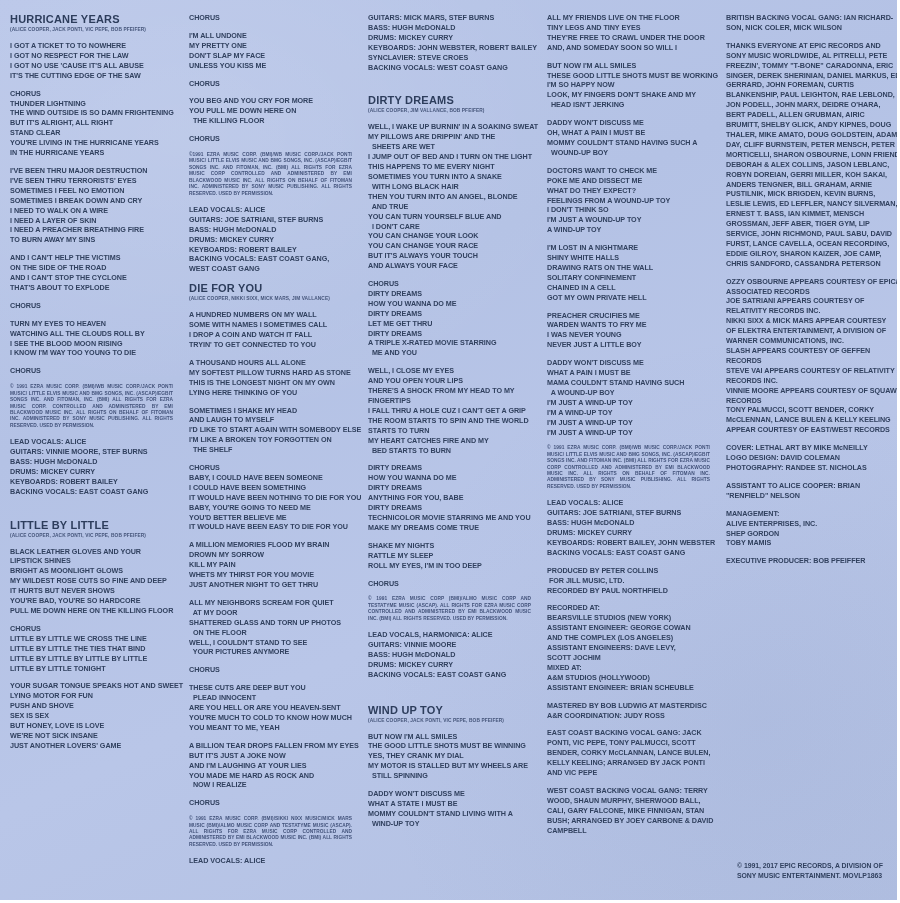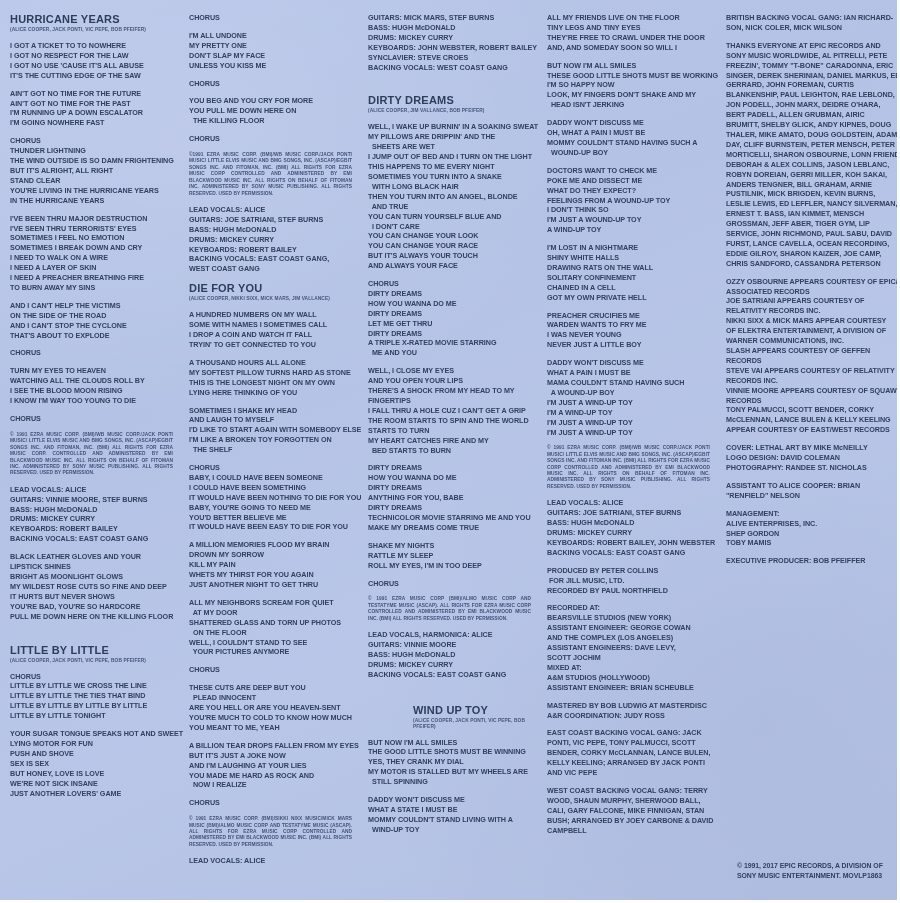--- a/index.html
+++ b/index.html
@@ -52,26 +52,20 @@
           <div class="title">HURRICANE YEARS</div>
           <div class="writers">(ALICE COOPER, JACK PONTI, VIC PEPE, BOB PFEIFER)</div>
         </div>
         <div class="block stanza">
           <div class="line">I GOT A TICKET TO TO NOWHERE</div>
           <div class="line">I GOT NO RESPECT FOR THE LAW</div>
           <div class="line">I GOT NO USE 'CAUSE IT'S ALL ABUSE</div>
           <div class="line">IT'S THE CUTTING EDGE OF THE SAW</div>
         </div>
         <div class="block stanza">
-          <div class="line">AIN'T GOT NO TIME FOR THE FUTURE</div>
-          <div class="line">AIN'T GOT NO TIME FOR THE PAST</div>
-          <div class="line">I'M RUNNING UP A DOWN ESCALATOR</div>
-          <div class="line">I'M GOING NOWHERE FAST</div>
-        </div>
-        <div class="block stanza">
           <div class="line">CHORUS</div>
           <div class="line">THUNDER LIGHTNING</div>
           <div class="line">THE WIND OUTSIDE IS SO DAMN FRIGHTENING</div>
           <div class="line">BUT IT'S ALRIGHT, ALL RIGHT</div>
           <div class="line">STAND CLEAR</div>
           <div class="line">YOU'RE LIVING IN THE HURRICANE YEARS</div>
           <div class="line">IN THE HURRICANE YEARS</div>
         </div>
         <div class="block stanza">
           <div class="line">I'VE BEEN THRU MAJOR DESTRUCTION</div>
@@ -103,33 +97,33 @@
         </div>
         <div class="block fineprint">© 1991 EZRA MUSIC CORP. (BMI)/WB MUSIC CORP./JACK PONTI MUSIC/ LITTLE ELVIS MUSIC AND BMG SONGS, INC. (ASCAP)/EGBIT SONGS INC. AND FITOMAN, INC. (BMI) ALL RIGHTS FOR EZRA MUSIC CORP. CONTROLLED AND ADMINISTERED BY EMI BLACKWOOD MUSIC INC. ALL RIGHTS ON BEHALF OF FITOMAN INC. ADMINISTERED BY SONY MUSIC PUBLISHING. ALL RIGHTS RESERVED. USED BY PERMISSION.</div>
         <div class="block stanza">
           <div class="line">LEAD VOCALS: ALICE</div>
           <div class="line">GUITARS: VINNIE MOORE, STEF BURNS</div>
           <div class="line">BASS: HUGH McDONALD</div>
           <div class="line">DRUMS: MICKEY CURRY</div>
           <div class="line">KEYBOARDS: ROBERT BAILEY</div>
           <div class="line">BACKING VOCALS: EAST COAST GANG</div>
         </div>
+        <div class="block song-title" style="margin-top: 14px;">
+          <div class="title">LITTLE BY LITTLE</div>
+          <div class="writers">(ALICE COOPER, JACK PONTI, VIC PEPE, BOB PFEIFER)</div>
+        </div>
         <div class="block stanza">
           <div class="line">BLACK LEATHER GLOVES AND YOUR</div>
           <div class="line">LIPSTICK SHINES</div>
           <div class="line">BRIGHT AS MOONLIGHT GLOWS</div>
           <div class="line">MY WILDEST ROSE CUTS SO FINE AND DEEP</div>
           <div class="line">IT HURTS BUT NEVER SHOWS</div>
           <div class="line">YOU'RE BAD, YOU'RE SO HARDCORE</div>
           <div class="line">PULL ME DOWN HERE ON THE KILLING FLOOR</div>
         </div>
-        <div class="block song-title" style="margin-top: 14px;">
-          <div class="title">LITTLE BY LITTLE</div>
-          <div class="writers">(ALICE COOPER, JACK PONTI, VIC PEPE, BOB PFEIFER)</div>
-        </div>
         <div class="block stanza">
           <div class="line">CHORUS</div>
           <div class="line">LITTLE BY LITTLE WE CROSS THE LINE</div>
           <div class="line">LITTLE BY LITTLE THE TIES THAT BIND</div>
           <div class="line">LITTLE BY LITTLE BY LITTLE BY LITTLE</div>
           <div class="line">LITTLE BY LITTLE TONIGHT</div>
         </div>
         <div class="block stanza">
           <div class="line">YOUR SUGAR TONGUE SPEAKS HOT AND SWEET</div>
           <div class="line">LYING MOTOR FOR FUN</div>
@@ -200,21 +194,21 @@
           <div class="line">I COULD HAVE BEEN SOMETHING</div>
           <div class="line">IT WOULD HAVE BEEN NOTHING TO DIE FOR YOU</div>
           <div class="line">BABY, YOU'RE GOING TO NEED ME</div>
           <div class="line">YOU'D BETTER BELIEVE ME</div>
           <div class="line">IT WOULD HAVE BEEN EASY TO DIE FOR YOU</div>
         </div>
         <div class="block stanza">
           <div class="line">A MILLION MEMORIES FLOOD MY BRAIN</div>
           <div class="line">DROWN MY SORROW</div>
           <div class="line">KILL MY PAIN</div>
-          <div class="line">WHETS MY THIRST FOR YOU AGAIN</div>
+          <div class="line">WHETS MY THIRST FOR YOU MOVIE</div>
           <div class="line">JUST ANOTHER NIGHT TO GET THRU</div>
         </div>
         <div class="block stanza">
           <div class="line">ALL MY NEIGHBORS SCREAM FOR QUIET</div>
           <div class="line">  AT MY DOOR</div>
           <div class="line">SHATTERED GLASS AND TORN UP PHOTOS</div>
           <div class="line">  ON THE FLOOR</div>
           <div class="line">WELL, I COULDN'T STAND TO SEE</div>
           <div class="line">  YOUR PICTURES ANYMORE</div>
         </div>
@@ -312,21 +306,21 @@
           <div class="line">CHORUS</div>
         </div>
         <div class="block fineprint">© 1991 EZRA MUSIC CORP (BMI)/ALMO MUSIC CORP AND TESTATYME MUSIC (ASCAP). ALL RIGHTS FOR EZRA MUSIC CORP CONTROLLED AND ADMINISTERED BY EMI BLACKWOOD MUSIC INC. (BMI) ALL RIGHTS RESERVED. USED BY PERMISSION.</div>
         <div class="block stanza">
           <div class="line">LEAD VOCALS, HARMONICA: ALICE</div>
           <div class="line">GUITARS: VINNIE MOORE</div>
           <div class="line">BASS: HUGH McDONALD</div>
           <div class="line">DRUMS: MICKEY CURRY</div>
           <div class="line">BACKING VOCALS: EAST COAST GANG</div>
         </div>
-        <div class="block song-title" style="margin-top: 16px; margin-left: 45px;">
+        <div class="block song-title" style="margin-top: 16px;">
           <div class="title">WIND UP TOY</div>
           <div class="writers">(ALICE COOPER, JACK PONTI, VIC PEPE, BOB PFEIFER)</div>
         </div>
         <div class="block stanza">
           <div class="line">BUT NOW I'M ALL SMILES</div>
           <div class="line">THE GOOD LITTLE SHOTS MUST BE WINNING</div>
           <div class="line">YES, THEY CRANK MY DIAL</div>
           <div class="line">MY MOTOR IS STALLED BUT MY WHEELS ARE</div>
           <div class="line">  STILL SPINNING</div>
         </div>

